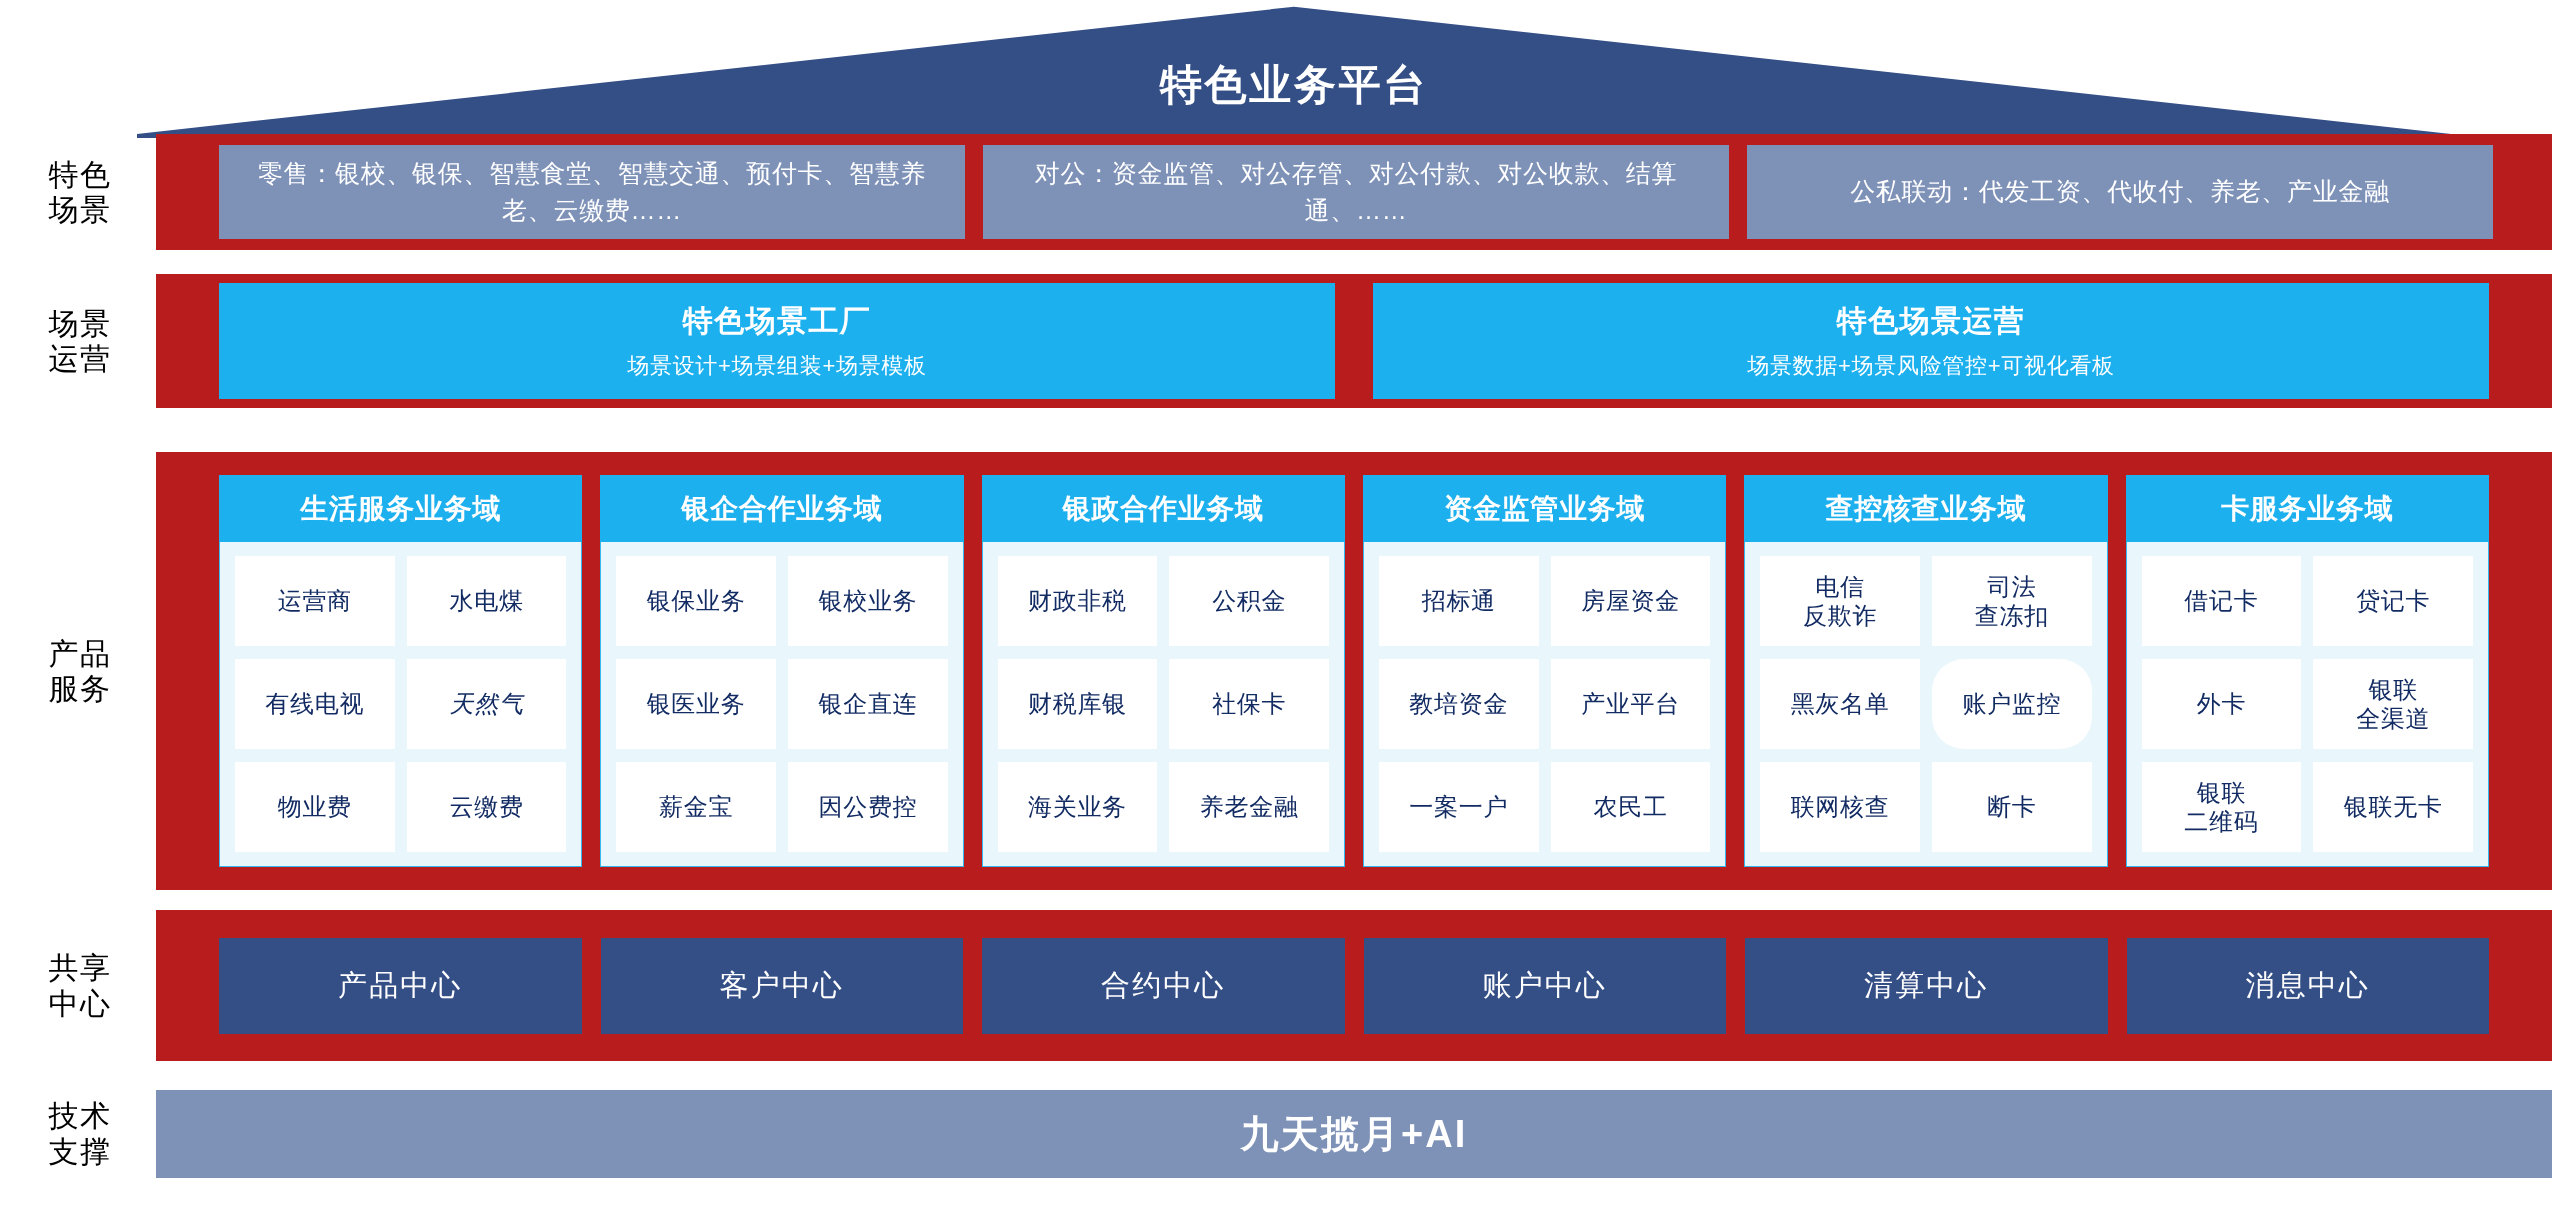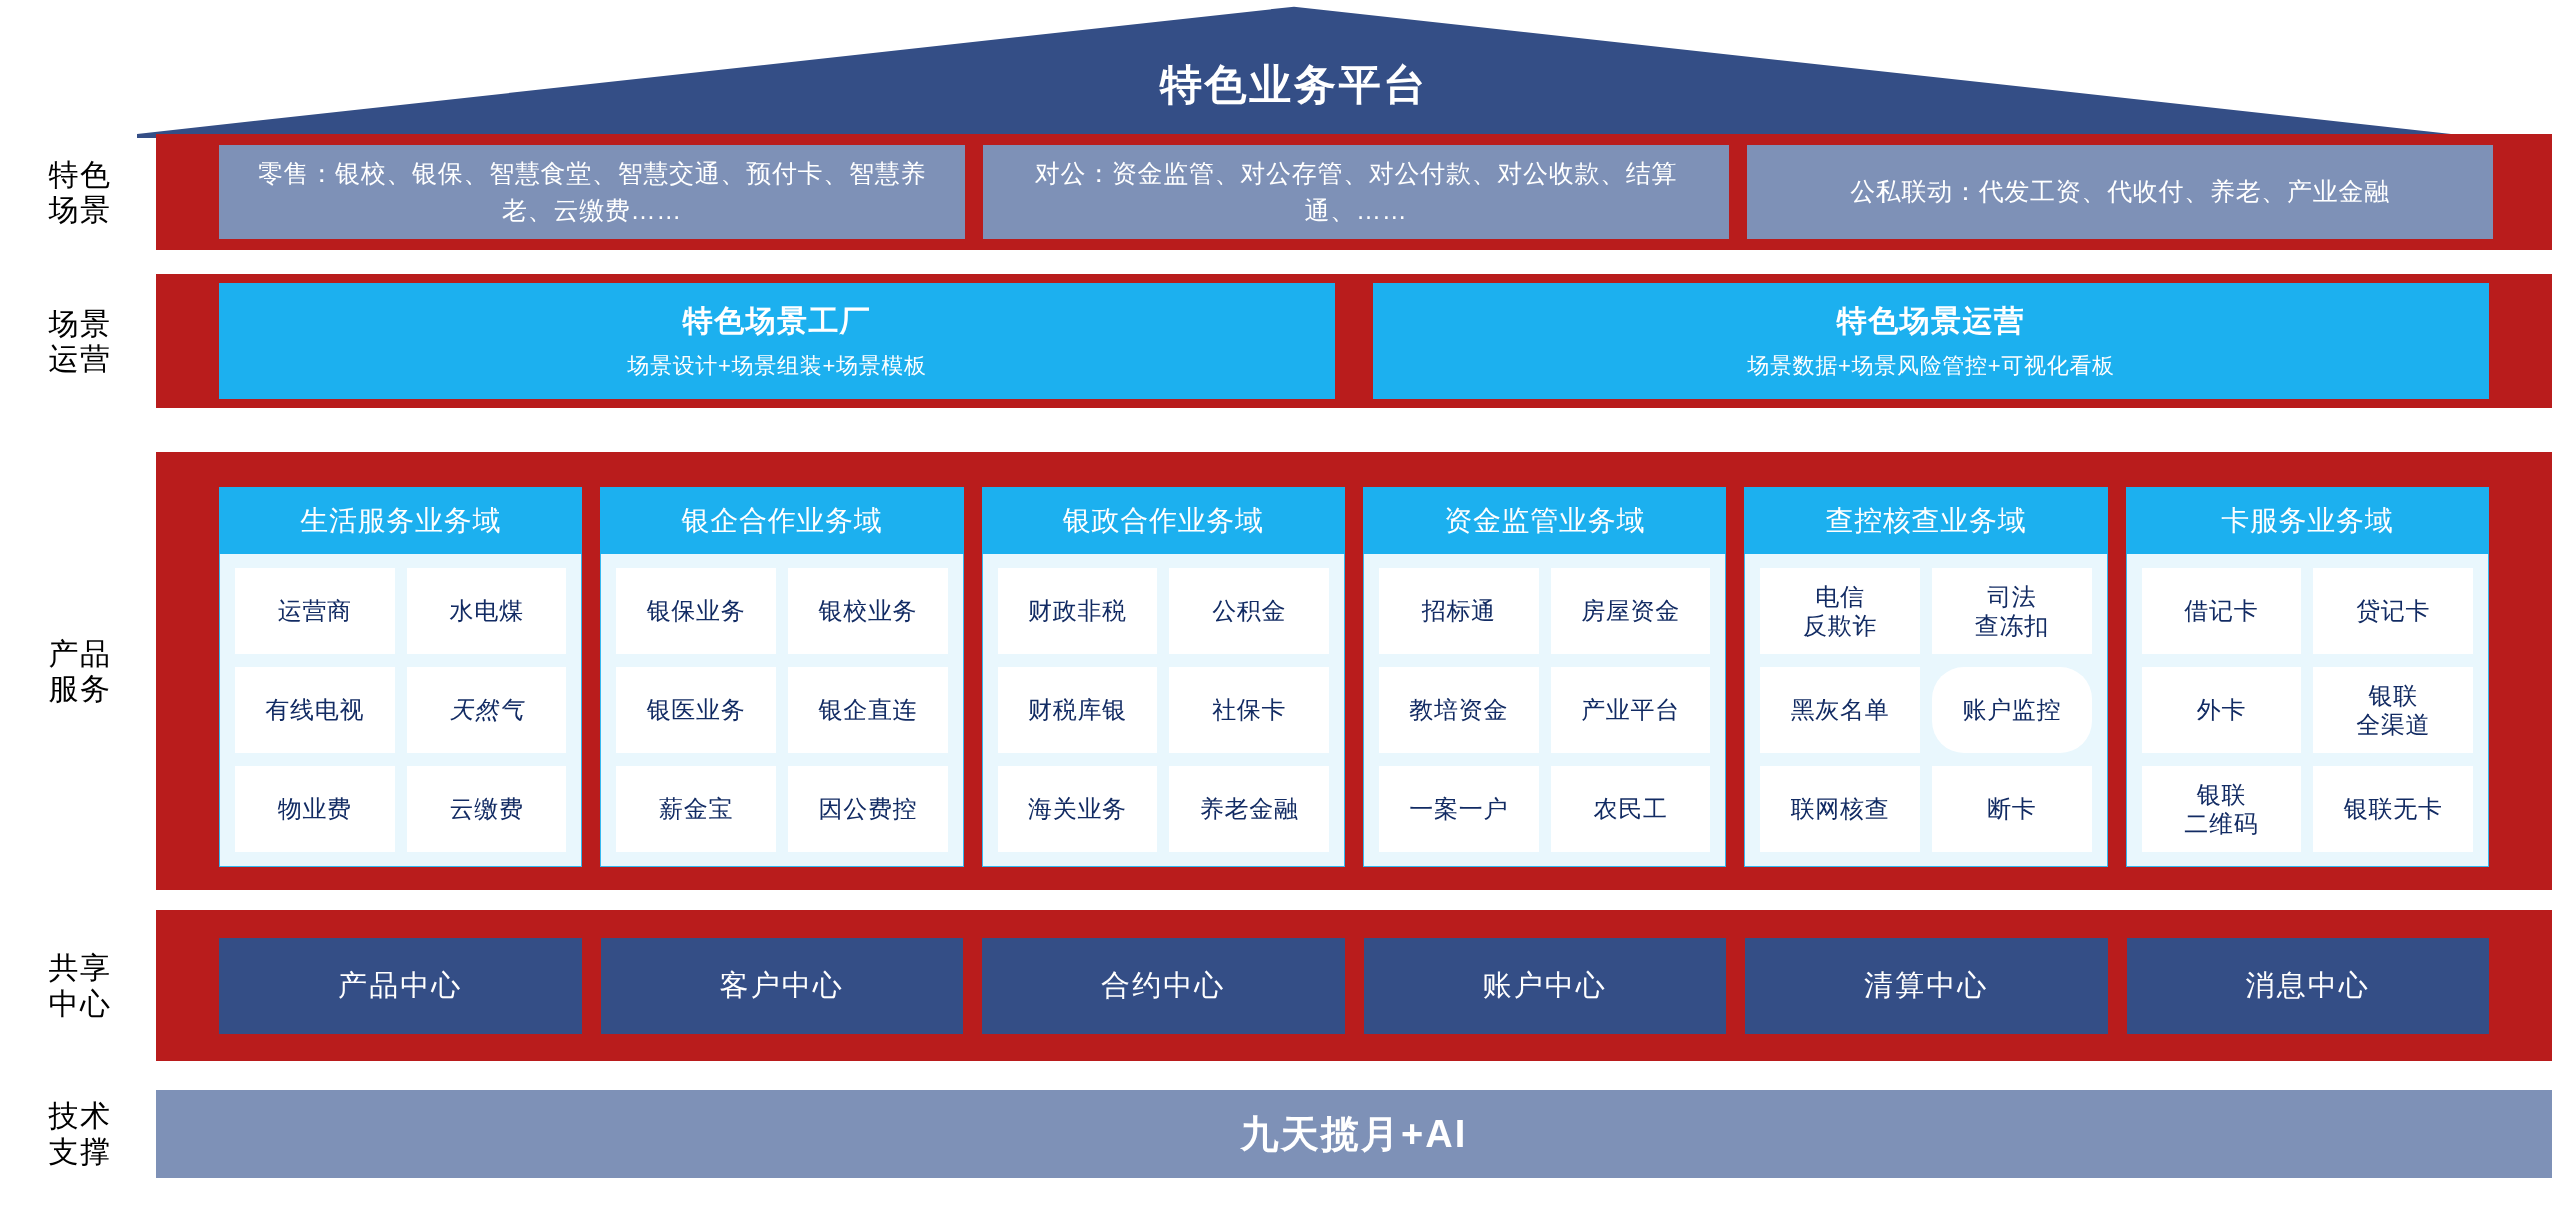--- a/index.html
+++ b/index.html
@@ -61,21 +61,21 @@
   .dom-inner{
     position:absolute;left:0;top:0;width:100%;height:100%;
     display:flex;align-items:flex-start;gap:18px;padding:23px 63px 23px 63px;box-sizing:border-box;
   }
   .dom-col{
     flex:1 1 0;display:flex;flex-direction:column;align-self:stretch;
   }
   .dom-head{
     height:67px;background:#1cb0ef;color:#ffffff;
     display:flex;align-items:center;justify-content:center;
-    font-size:28px;font-weight:normal;letter-spacing:0.7px;margin-top:12px;
+    font-size:28px;font-weight:bold;letter-spacing:0.7px;
   }
   .dom-body{
     flex:1 1 auto;background:#e9f7fd;border:1.4px solid #35b8ef;border-top:none;
     display:flex;flex-direction:column;justify-content:space-between;
     padding:13.7px 15px 13.7px 15px;gap:12.3px;box-sizing:border-box;
   }
   .dom-rowpair{display:flex;gap:12.3px;flex:1 1 0;}
   .dom-cell{
     flex:1 1 0;background:#ffffff;color:#122b63;
     display:flex;align-items:center;justify-content:center;text-align:center;

